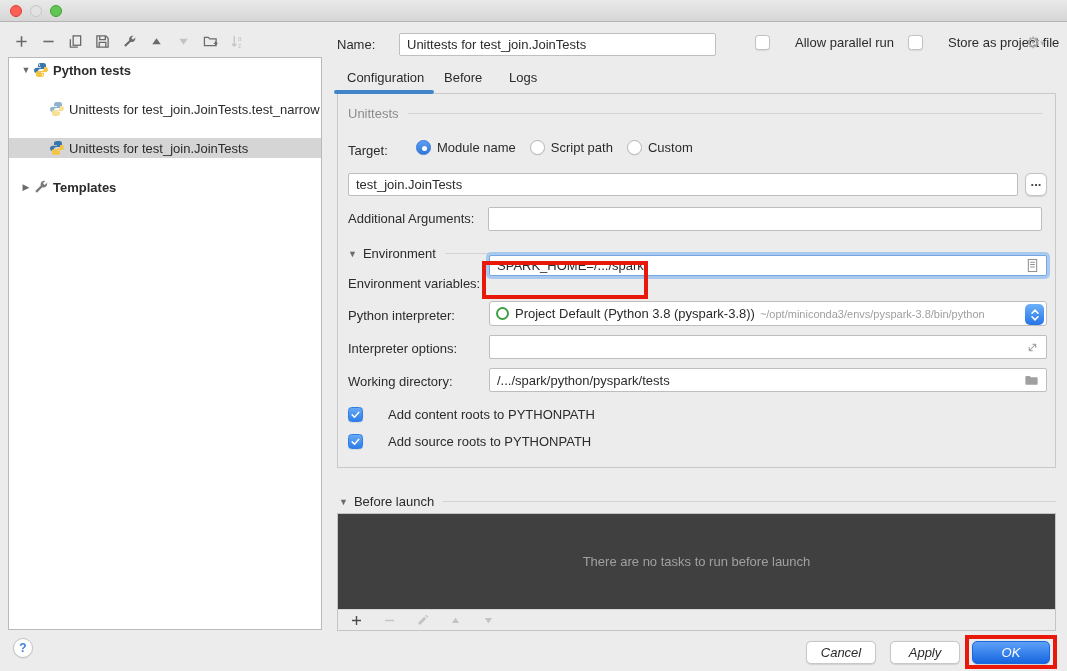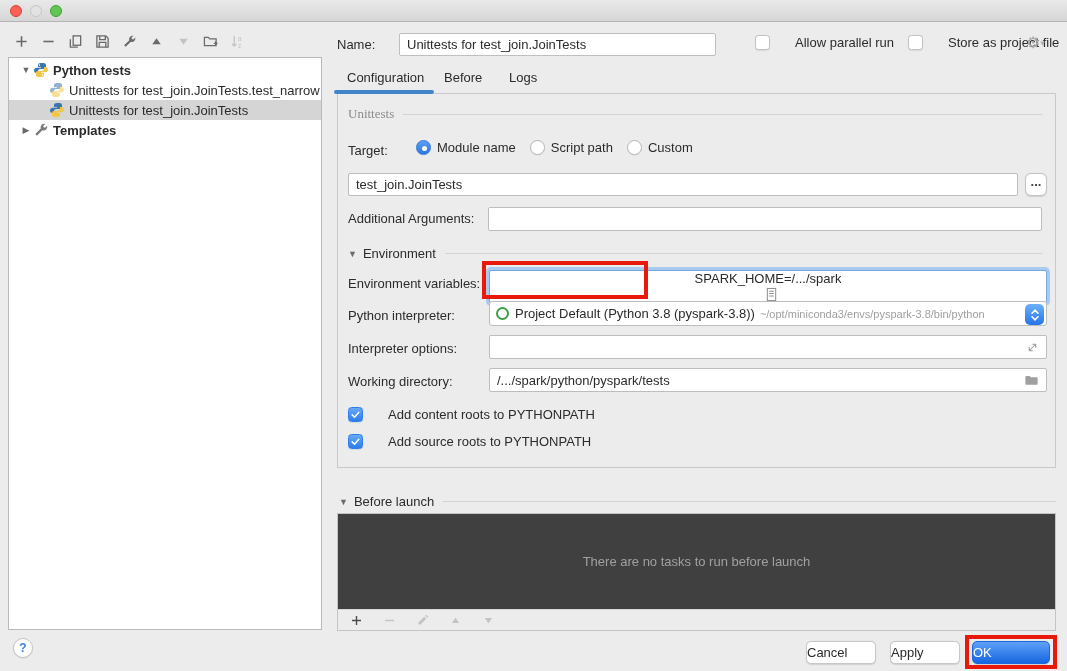--- a/index.html
+++ b/index.html
@@ -18,21 +18,21 @@
 
   
   .left-toolbar { position:absolute; left:13px; top:33px; display:flex; gap:11px; align-items:center; }
   .tb-icon { width:16px; height:16px; color:#6a6a6a; display:inline-flex; align-items:center; justify-content:center; }
   .tb-icon.disabled { color:#c3c3c3; }
   .tb-icon svg { width:15px; height:15px; }
 
   
   .tree-panel { position:absolute; left:8px; top:57px; width:314px; height:573px;
     background:#ffffff; border:1px solid #b9b9b9; overflow:hidden; }
-  .tree-row { display:flex; align-items:center; height:20px; white-space:nowrap; overflow:hidden; }
+  .tree-row { display:flex; align-items:center; height:20px; white-space:nowrap; overflow:hidden;margin-top:19px; }
   .tree-row .twisty { width:14px; font-size:9px; color:#6b6b6b; text-align:center; flex:0 0 14px; }
   .tree-row .ticon { width:16px; height:16px; margin-right:4px; flex:0 0 16px; }
   .tree-row .ticon svg { width:16px; height:16px; }
   .tree-row.indent { padding-left:40px; }
   .tree-row.top { padding-left:10px; }
   .tree-row.selected { background:#d5d5d5; }
   .tree-row .lbl { overflow:hidden; white-space:nowrap; }
   .bold { font-weight:bold; }
   .faded { opacity:.55; }
 
@@ -60,21 +60,21 @@
   .tab-underline { position:absolute; left:334px; top:90px; width:100px; height:4px;
     background:#4184c8; border-radius:2px; }
   .tab-divider { position:absolute; left:434px; top:93px; width:622px; height:1px; background:#c9c9c9; }
 
   
   .config-panel { position:absolute; left:337px; top:94px; width:719px; height:374px;
     border-left:1px solid #c9c9c9; border-right:1px solid #c9c9c9; border-bottom:1px solid #c9c9c9; }
   .group-row { position:absolute; display:flex; align-items:center; }
   .group-row .gline { flex:1; height:1px; background:#d2d2d2; margin-left:9px; }
   .group-row .twisty { font-size:9px; color:#6b6b6b; margin-right:6px; }
-  .gray-label { color:#8c8c8c;font-family:Liberation Serif, serif; }
+  .gray-label { color:#8c8c8c; }
 
   .flabel { position:absolute; white-space:nowrap; }
   .ffield { position:absolute; background:#fff; border:1px solid #bdbdbd; border-radius:2px;
     padding:0 7px; display:flex; align-items:center; overflow:hidden; white-space:nowrap; }
   .ffield .grow { flex:1; overflow:hidden; white-space:nowrap; }
 
   .radio-row { position:absolute; display:flex; align-items:center; }
   .radio { width:15px; height:15px; border-radius:50%; background:#fff; border:1px solid #b6b6b6;
     flex:0 0 15px; position:relative; box-shadow:0 .5px 1px rgba(0,0,0,.08); }
   .radio.sel { background:linear-gradient(#5d9ff2,#2f77dd); border-color:#2f77dd; }
@@ -109,21 +109,21 @@
     display:flex; align-items:center; justify-content:center; color:#a0a0a0; }
   .bl-toolbar { height:20px; background:#ececec; display:flex; align-items:center; gap:17px; padding-left:10px; }
   .bl-toolbar .tb-icon svg { width:13px; height:13px; }
   .bl-toolbar .dark { color:#4a4a4a; }
 
   
   .help-btn { position:absolute; left:13px; top:638px; width:20px; height:20px; border-radius:50%;
     background:#fff; border:1px solid #c6c6c6; color:#3e7ede; font-weight:bold; font-size:12px;
     text-align:center; line-height:18px; box-shadow:0 .5px 1px rgba(0,0,0,.12); }
   .btn { position:absolute; top:641px; height:23px; background:#fff; border:1px solid #c8c8c8;
-    border-radius:5px; line-height:21px; box-shadow:0 .5px 1px rgba(0,0,0,.12); }
+    border-radius:5px; text-align:center; line-height:21px; box-shadow:0 .5px 1px rgba(0,0,0,.12);font-style:italic; }
   .btn-cancel { left:806px; width:70px; }
   .btn-apply { left:890px; width:70px; }
   .btn-ok { left:972px; width:78px; background:linear-gradient(#5ea1f8,#1766e0);
     border-color:#1a66dd; color:#fff; }
 
   
   .anno { position:absolute; border:4px solid #e8190a; z-index:20; pointer-events:none; }
   .anno-env { left:482px; top:261px; width:166px; height:38px; }
   .anno-ok { left:965px; top:635px; width:92px; height:34px; }
 </style>
@@ -271,21 +271,21 @@
       <span class="grow"></span>
     </div>
 
     <div class="group-row" style="left:10px; top:152px; width:694px;">
       <span class="twisty">▼</span>
       <span>Environment</span>
       <span class="gline"></span>
     </div>
 
     <div class="flabel" style="left:10px; top:182px;">Environment variables:</div>
-    <div class="ffield focus-field" style="left:151px; top:176px; width:558px; height:33px;flex-direction:column;">
+    <div class="ffield focus-field" style="left:151px; top:161px; width:558px; height:21px;">
       <span class="grow">SPARK_HOME=/.../spark</span>
       <span class="field-icon">
           <svg width="13" height="15" viewBox="0 0 14 16" fill="none" stroke="#8f8f8f" stroke-width="1.1">
             <rect x="2.5" y="1.5" width="9" height="13"></rect>
             <path d="M4.5 4.5h5M4.5 7h5M4.5 9.5h5"></path>
           </svg>
         </span>
     </div>
 
     <div class="flabel" style="left:10px; top:214px;">Python interpreter:</div>

